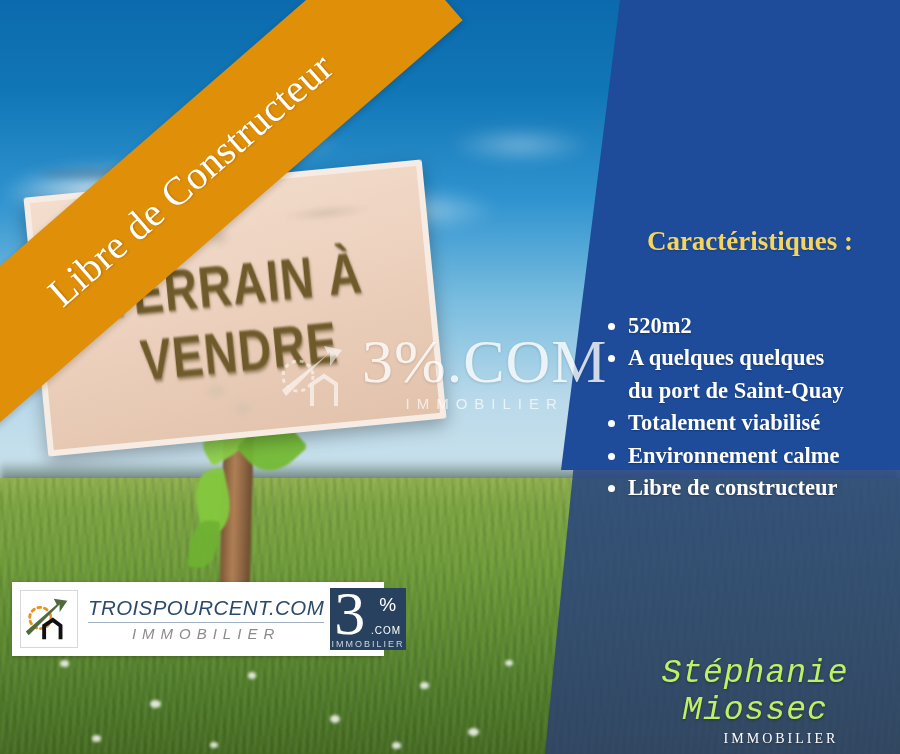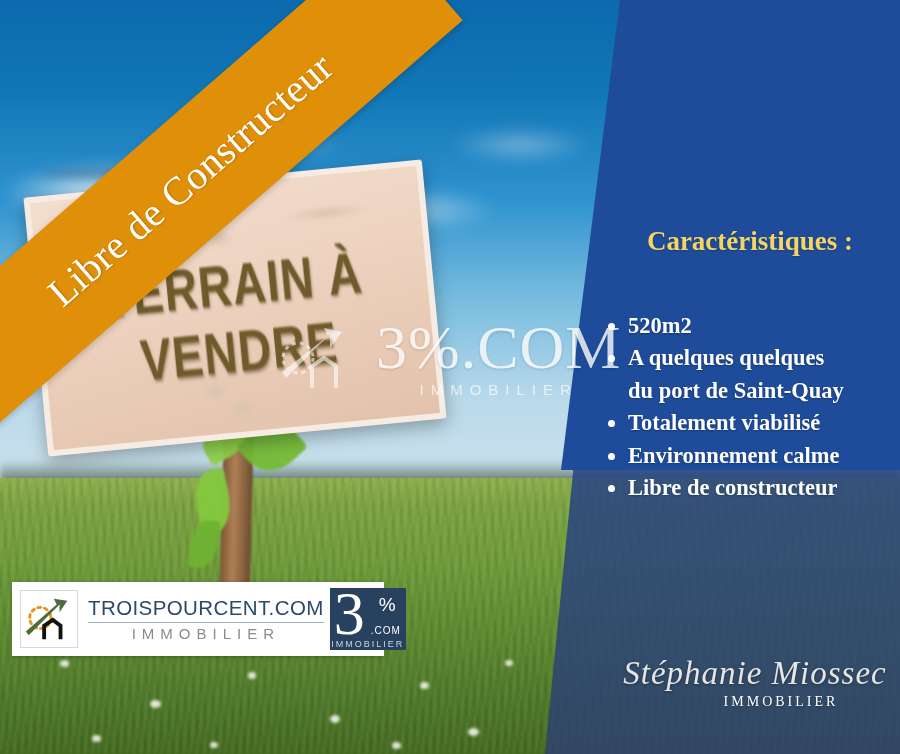--- a/index.html
+++ b/index.html
@@ -146,22 +146,22 @@
     color:#ffffff;
     font-family:"Liberation Serif",serif;
     font-size:40px;
     letter-spacing:.5px;
     white-space:nowrap;
     text-shadow:1px 1px 2px rgba(120,70,0,.35);
   }
 
   
   .watermark{
-    position:absolute;left:272px;top:318px;
-    display:flex;gap:24px;
+    position:absolute;left:272px;top:332px;
+    display:flex;align-items:center;gap:10px;
     opacity:.85;
     pointer-events:none;
   }
   .wm-mark{width:80px;height:72px;position:relative;opacity:.78;}
   .wm-txt{display:flex;flex-direction:column;align-items:center;}
   .wm-main{
     font-family:"Liberation Serif",serif;
     font-size:62px;color:rgba(255,255,255,.93);
     letter-spacing:1px;line-height:.95;
     text-shadow:0 1px 3px rgba(0,0,0,.18);
@@ -202,22 +202,22 @@
     content:"";position:absolute;left:4px;top:12px;
     width:7px;height:7px;border-radius:50%;background:#fff;
   }
   .features li.cont:before{display:none;}
 
   
   .signature{
     position:absolute;left:620px;top:655px;width:270px;text-align:center;
   }
   .sig-name{
-    font-family:Liberation Serif, serif;
-    font-style:italic;font-size:33px;color:#e5e5e5;
+    font-family:Liberation Mono, monospace;
+    font-style:italic;font-size:33px;color:#bef264;
     letter-spacing:1px;
     text-shadow:0 1px 3px rgba(0,0,0,.35);
   }
   .sig-sub{
     font-family:"Liberation Serif",serif;
     font-size:14px;letter-spacing:3px;color:#fff;
     margin-top:2px;margin-left:52px;
     text-shadow:0 1px 2px rgba(0,0,0,.3);
   }
 
@@ -227,21 +227,21 @@
     width:372px;height:74px;
     background:#ffffff;
     display:flex;align-items:center;
     box-shadow:0 1px 4px rgba(0,0,0,.25);
   }
   .logo-mark{
     width:56px;height:56px;margin-left:8px;
     border:1px solid #d8d8d8;background:#fff;
     position:relative;flex:0 0 auto;
   }
-  .logo-words{flex:1 1 auto;padding:0 6px 0 10px;}
+  .logo-words{flex:1 1 auto;padding:0 6px 0 10px;font-style:italic;}
   .logo-title{
     font-family:"Liberation Sans",sans-serif;
     font-size:20.5px;letter-spacing:.4px;color:#2b4a6b;
     white-space:nowrap;
   }
   .logo-rule{height:1px;background:#9fb0c2;margin:2px 0 2px 0;}
   .logo-sub{
     font-family:"Liberation Sans",sans-serif;
     font-size:15px;letter-spacing:6px;color:#8b8b8b;
     text-align:center;

